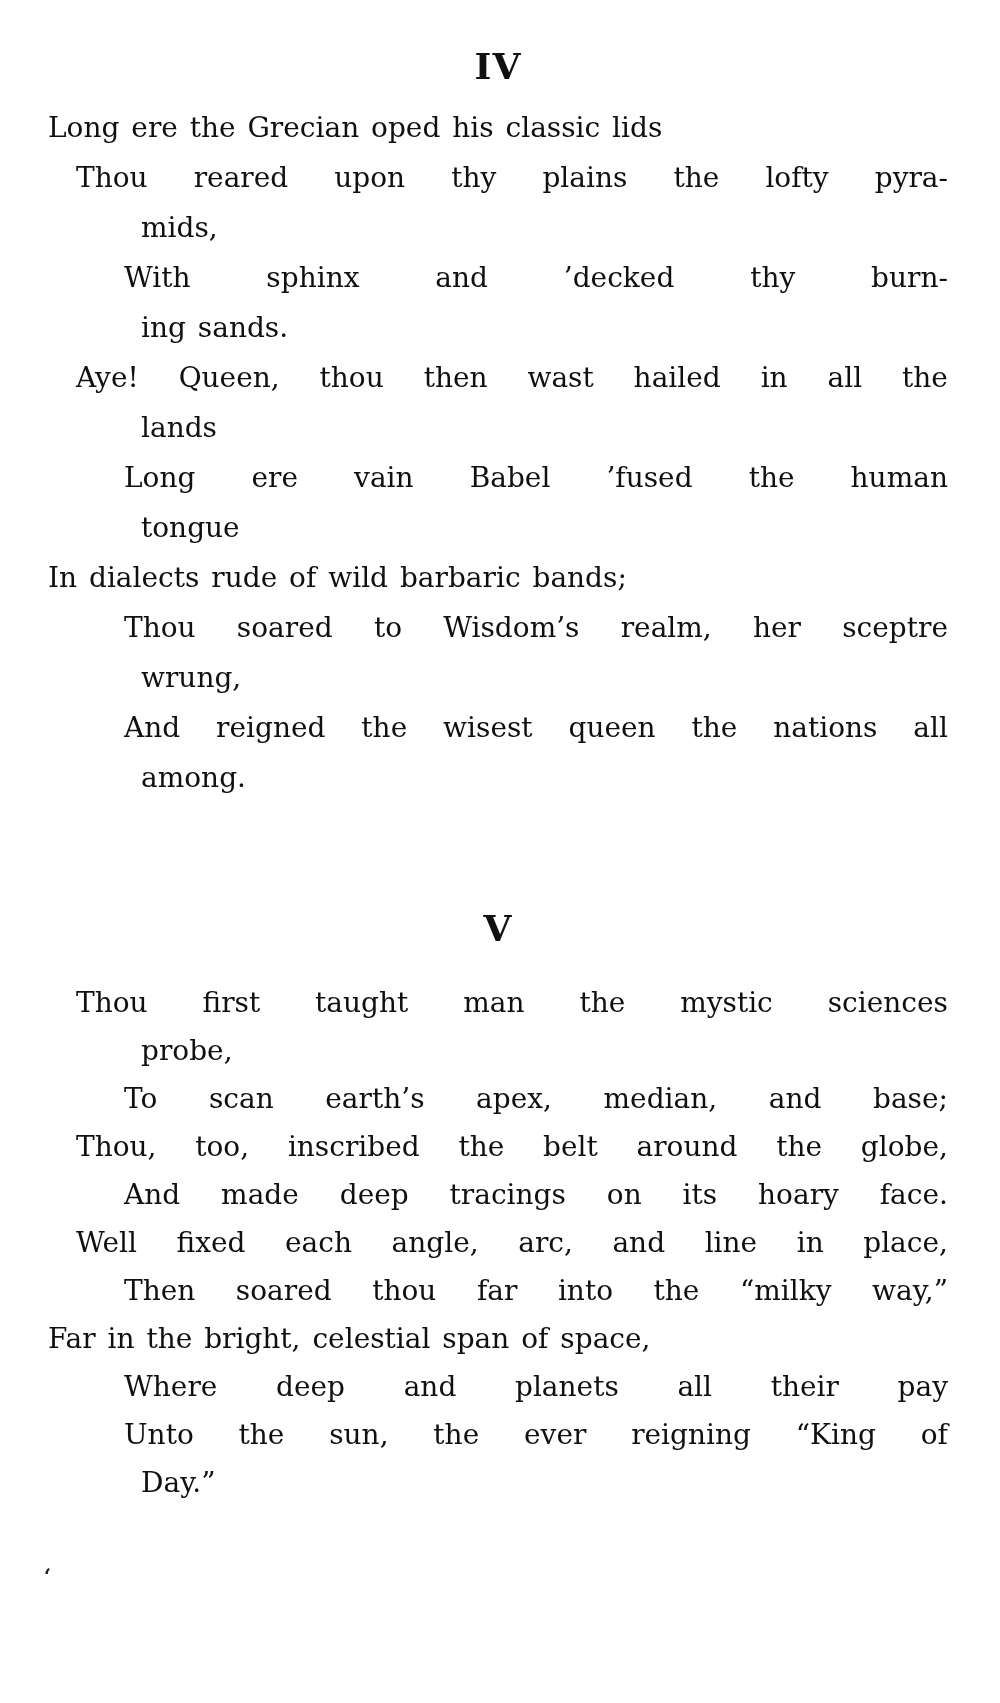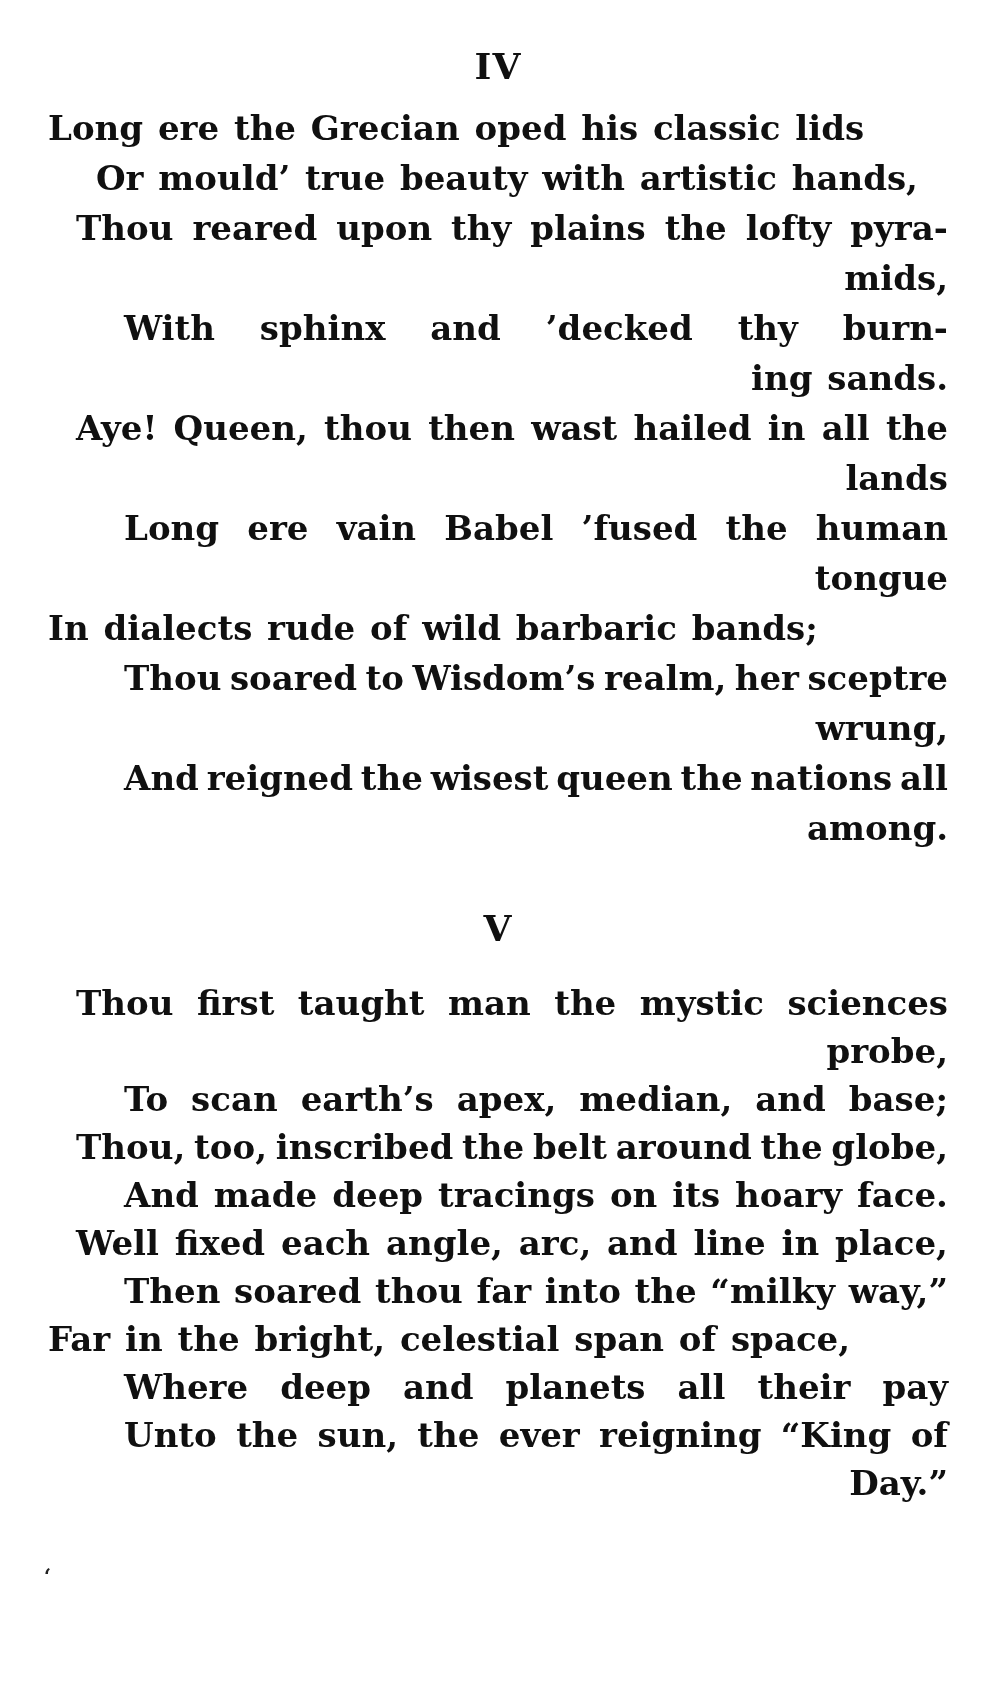--- a/index.html
+++ b/index.html
@@ -25,33 +25,33 @@
     text-align:center;
     font-size:36px;font-weight:bold;
     line-height:40px;
     letter-spacing:1px;
   }
   #heading-iv{top:46px;}
   #heading-v{top:908px;}
   .stanza{
     position:absolute;
     left:48px;width:900px;
-    font-size:34px;font-weight:bold;
+    font-size:28px;font-weight:normal;
   }
   #stanza-iv{top:103px;}
   #stanza-iv .line{line-height:50px;height:50px;}
   #stanza-v{top:979px;}
   #stanza-v .line{line-height:48px;height:48px;}
   .line{
     white-space:nowrap;
     word-spacing:3px;
   }
   .i0{padding-left:0;}
   .i1{padding-left:48px;}
-  .i2{padding-left:93px;text-align:right;}
+  .i2{padding-left:93px;}
   .line[data-justify]{
     display:flex;
     justify-content:space-between;
     word-spacing:0;
     margin-left:28px;
   }
   .footer{
     position:absolute;
     top:1704px;left:0;width:980px;
     text-align:center;
@@ -68,21 +68,20 @@
 </style>
 </head>
 <body>
 
 <div class="page">
 
   <div class="heading" id="heading-iv">IV</div>
 
   <div class="stanza" id="stanza-iv">
     <div class="line i0">Long ere the Grecian oped his classic lids</div>
-    <div class="line i1">Or mould’ true beauty with artistic hands,</div>
     <div class="line i0" data-justify="">
         <span>Thou</span>
         <span>reared</span>
         <span>upon</span>
         <span>thy</span>
         <span>plains</span>
         <span>the</span>
         <span>lofty</span>
         <span>pyra-</span>
       </div>

